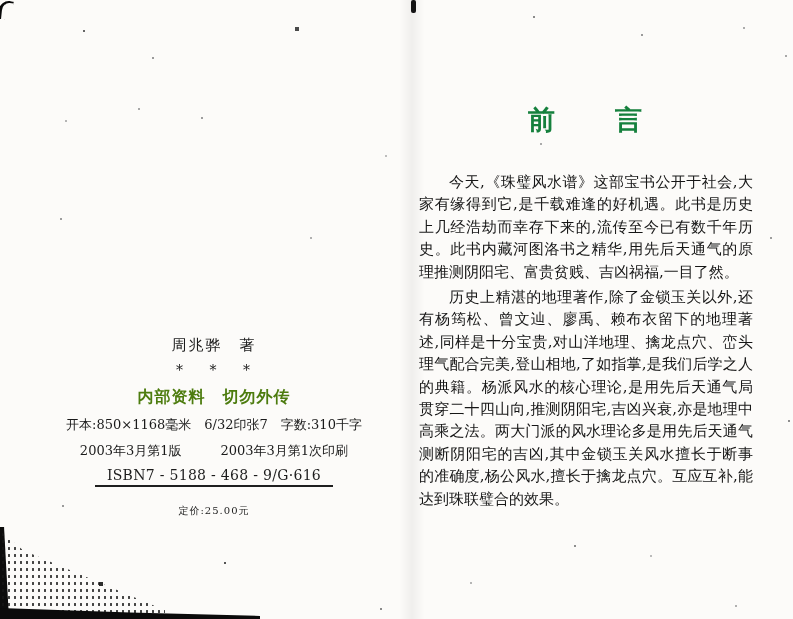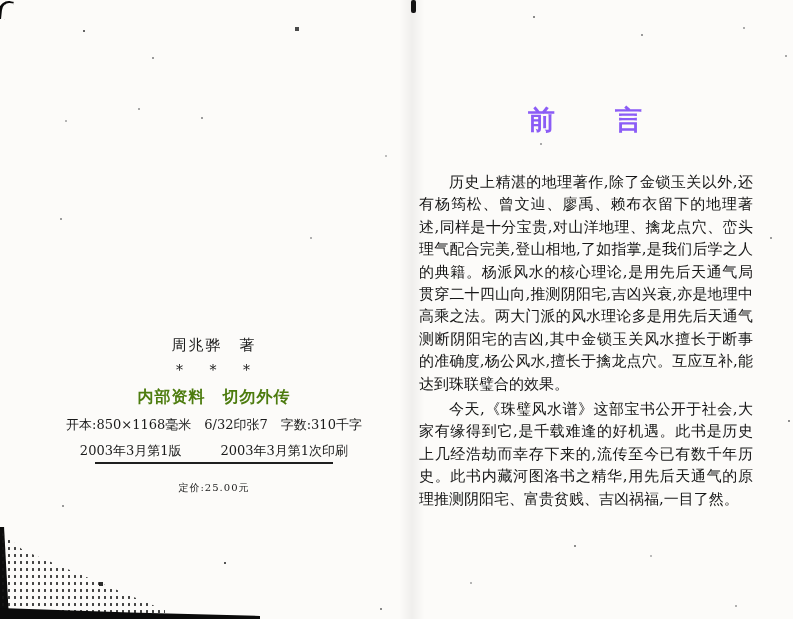--- a/index.html
+++ b/index.html
@@ -142,21 +142,21 @@
     position: absolute;
     left: 419px; top: 102px;
     width: 334px;
   }
   .heading {
     margin: 0;
     text-align: center;
     font-size: 27px;
     font-weight: bold;
     letter-spacing: 2px;
-    color: #8b5cf6;
+    color: #15803d;
   }
   .bodytext {
     margin-top: 33px;
     font-size: 15px;
     line-height: 22.4px;
     text-align: justify;
     color: #161616;
   }
   .bodytext p {
     margin: 0;
@@ -178,25 +178,26 @@
   <div class="blob-strip"></div>
   <div class="blob-speckle"></div>
   <div class="blob-bottom"></div>
 
   <section class="left-page">
     <div class="author">周兆骅　著</div>
     <div class="stars">* * *</div>
     <div class="notice">内部资料　切勿外传</div>
     <div class="pline">开本:850×1168毫米　6/32印张7　字数:310千字</div>
     <div class="pline">2003年3月第1版　　　2003年3月第1次印刷</div>
+    <div class="isbn">ISBN7 - 5188 - 468 - 9/G·616</div>
     <div class="rule"></div>
     <div class="price">定价:25.00元</div>
   </section>
 
   <section class="right-page">
     <h1 class="heading">前　　言</h1>
     <div class="bodytext">
+      <p>今天,《珠璧风水谱》这部宝书公开于社会,大家有缘得到它,是千载难逢的好机遇。此书是历史上几经浩劫而幸存下来的,流传至今已有数千年历史。此书内藏河图洛书之精华,用先后天通气的原理推测阴阳宅、富贵贫贱、吉凶祸福,一目了然。</p>
       <p>历史上精湛的地理著作,除了金锁玉关以外,还有杨筠松、曾文辿、廖禹、赖布衣留下的地理著述,同样是十分宝贵,对山洋地理、擒龙点穴、峦头理气配合完美,登山相地,了如指掌,是我们后学之人的典籍。杨派风水的核心理论,是用先后天通气局贯穿二十四山向,推测阴阳宅,吉凶兴衰,亦是地理中高乘之法。两大门派的风水理论多是用先后天通气测断阴阳宅的吉凶,其中金锁玉关风水擅长于断事的准确度,杨公风水,擅长于擒龙点穴。互应互补,能达到珠联璧合的效果。</p>
-      <p>今天,《珠璧风水谱》这部宝书公开于社会,大家有缘得到它,是千载难逢的好机遇。此书是历史上几经浩劫而幸存下来的,流传至今已有数千年历史。此书内藏河图洛书之精华,用先后天通气的原理推测阴阳宅、富贵贫贱、吉凶祸福,一目了然。</p>
     </div>
   </section>
 
 </div>
 
 </body></html>

